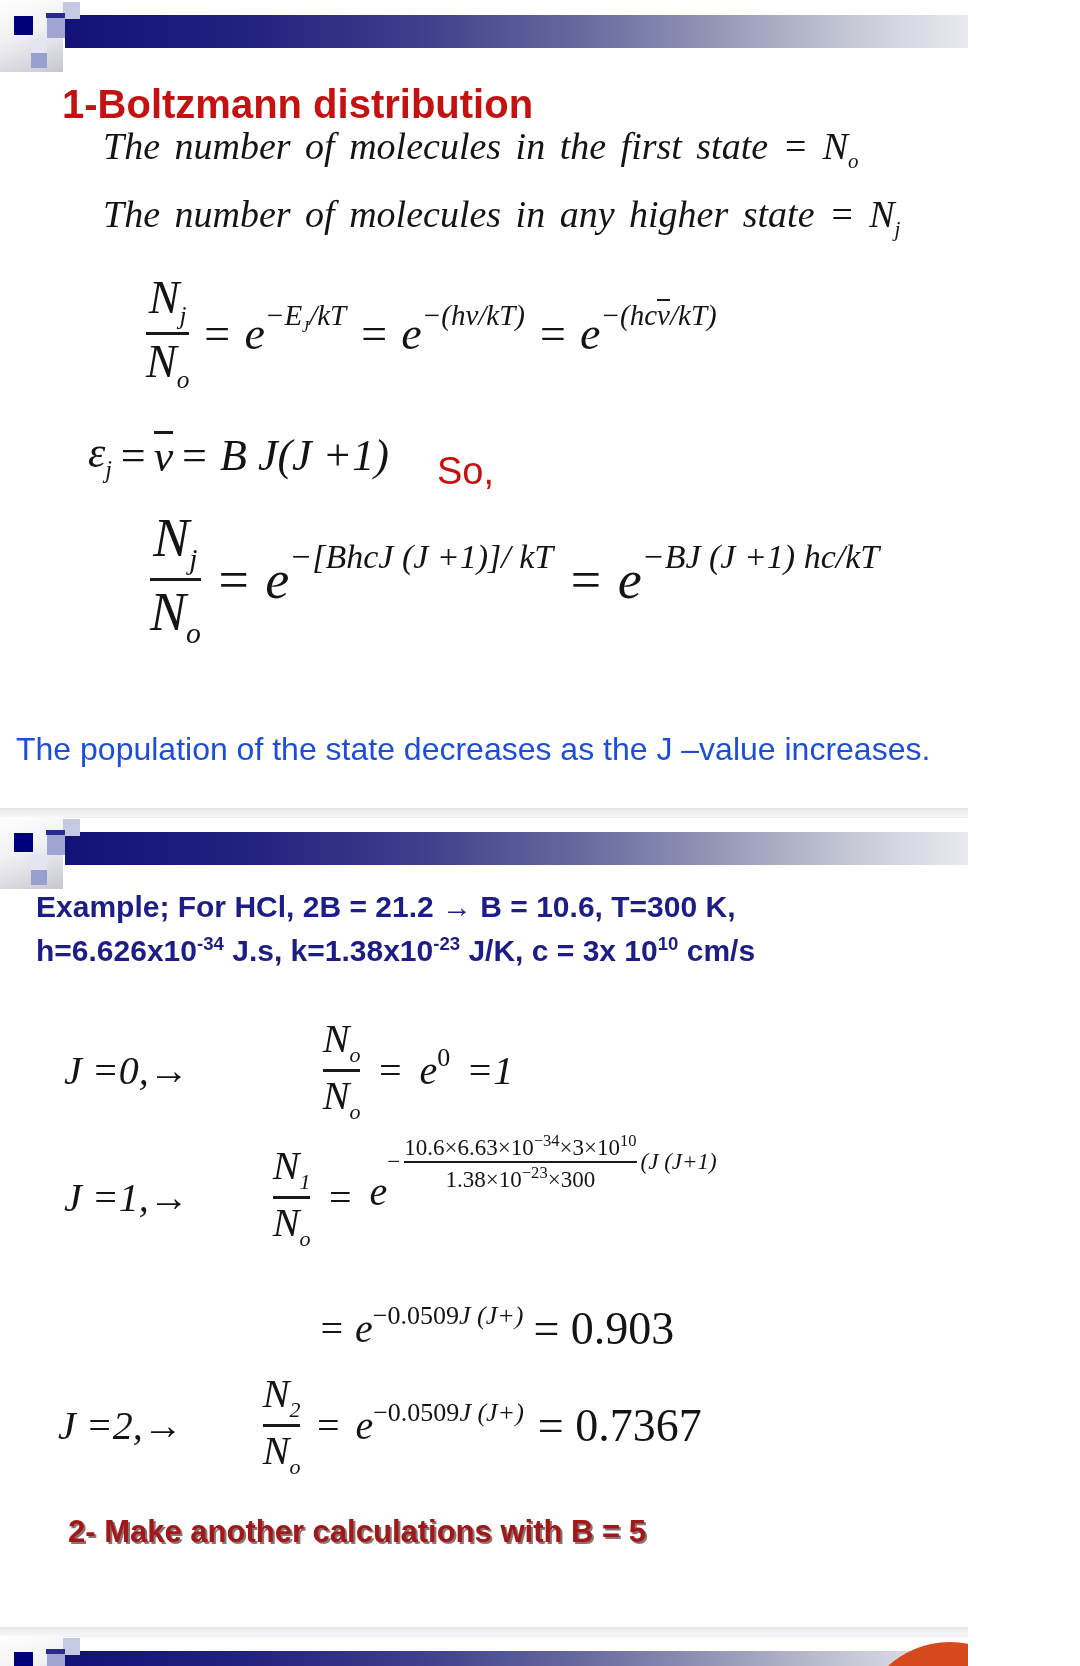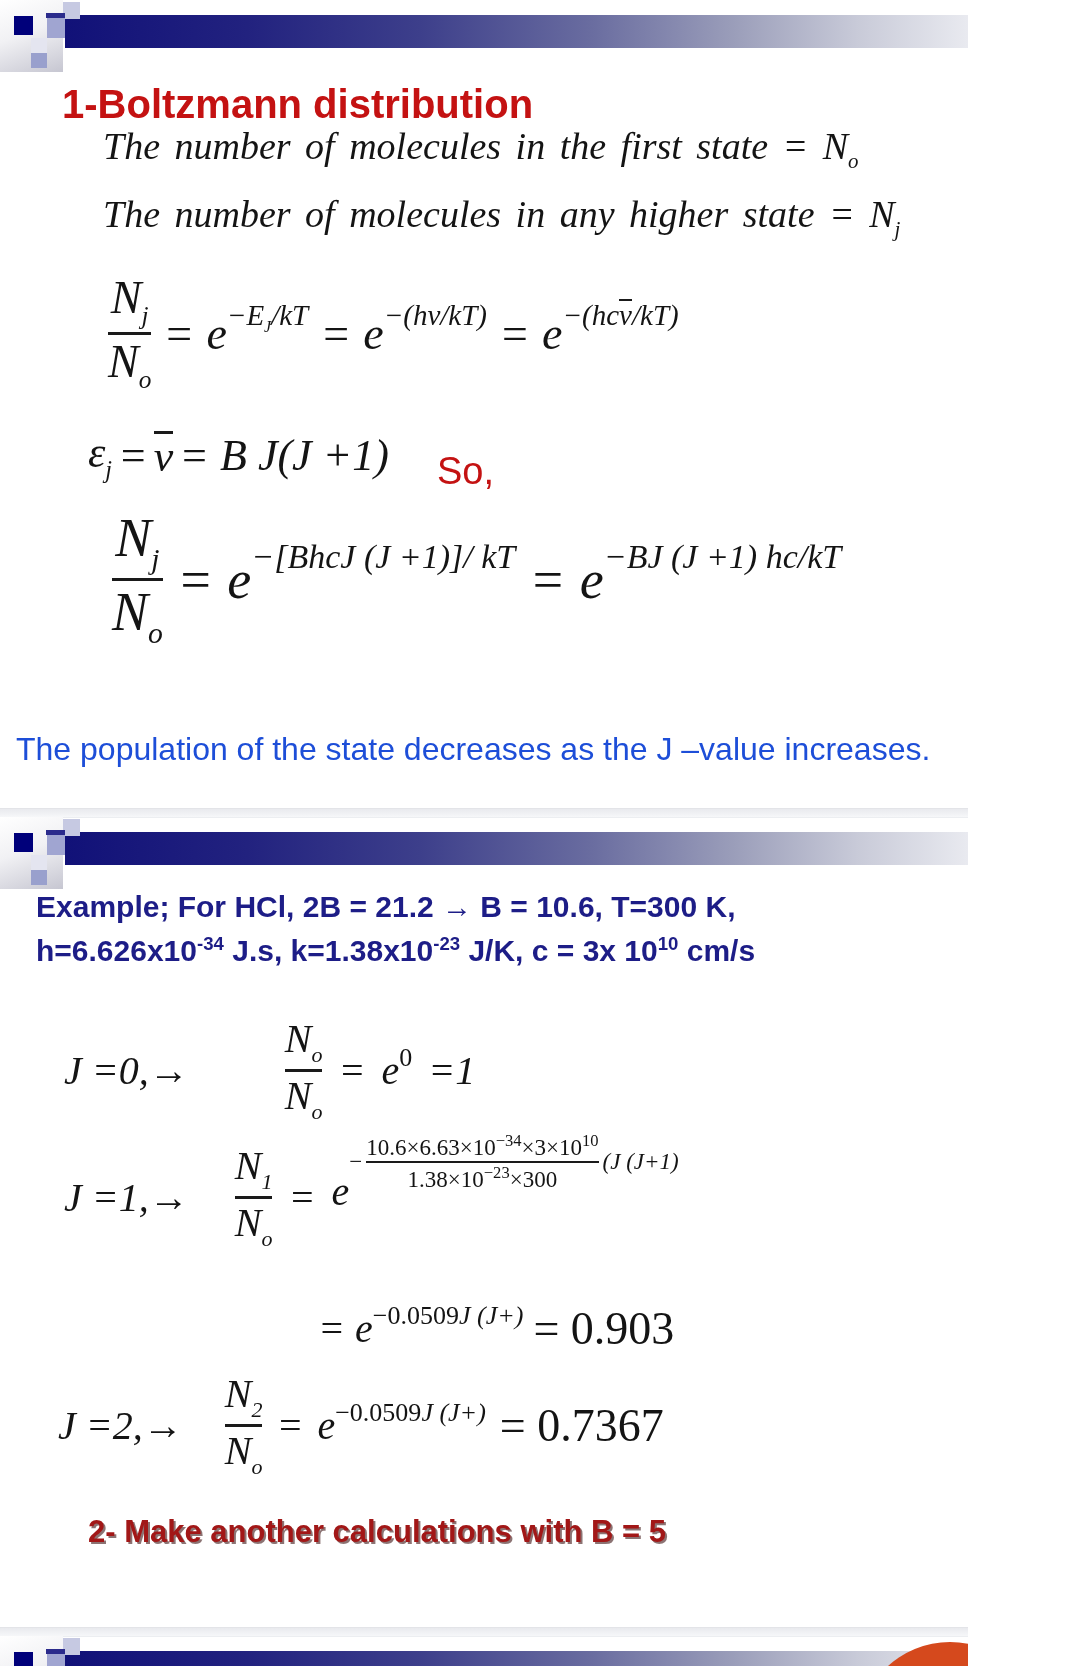--- a/index.html
+++ b/index.html
@@ -28,21 +28,21 @@
   .title{font-family:"Liberation Sans","DejaVu Sans",sans-serif;font-weight:bold;font-size:40px;color:#c41212;}
   .intro{font-style:italic;font-size:38px;word-spacing:5px;white-space:nowrap;}
   .redline{font-family:"Liberation Sans","DejaVu Sans",sans-serif;font-size:32px;color:#1d4ed8;white-space:nowrap;}
   .navyline{font-family:"Liberation Sans","DejaVu Sans",sans-serif;font-weight:bold;font-size:30px;color:#1d1d87;white-space:nowrap;}
   .navyline sup{font-size:0.62em;}
   .noteline{font-family:"Liberation Sans","DejaVu Sans",sans-serif;font-weight:bold;font-size:31px;color:#a21717;
     text-shadow:2px 2px 0 rgba(45,0,0,0.55);white-space:nowrap;}
 
   
   .mrow{display:flex;align-items:center;font-style:italic;white-space:nowrap;}
-  .frac{display:inline-flex;flex-direction:column;align-items:center;line-height:1.05;}
+  .frac{display:inline-flex;flex-direction:column;align-items:center;line-height:1.05;margin-left:38px;}
   .fbar{align-self:stretch;height:3px;background:#1a1a1a;margin:3px 0;}
   .msub{font-size:0.55em;vertical-align:-0.45em;font-style:italic;line-height:1;}
   .pow{display:inline-block;}
   .pexp{display:inline-block;font-size:0.62em;transform:translateY(-22px);}
   .ovl{display:inline-block;border-top:3px solid #1a1a1a;padding-top:1px;line-height:1;}
   .ovl-s{display:inline-block;border-top:2px solid #1a1a1a;line-height:1;}
   .upr{font-style:normal;}
   .ital{font-style:italic;}
 
   .eq1{font-size:46px;gap:12px;}
@@ -190,21 +190,21 @@
       <span class="frac">
         <span class="fnum"><span>N</span><sub class="msub">2</sub></span>
         <span class="fbar"></span>
         <span class="fden"><span>N</span><sub class="msub">o</sub></span>
       </span>
       <span>=</span>
       <span class="pow"><span>e</span><span class="exp-run"><span class="upr">−0.0509</span><span class="ital">J (J+)</span></span></span>
       <span class="result">= 0.7367</span>
     </div>
 
-    <div class="abs noteline" style="left:88px;top:1514px;">2- Make another calculations with B = 5</div>
+    <div class="abs noteline" style="left:68px;top:1514px;">2- Make another calculations with B = 5</div>
   </section>
 
   <div class="band" style="top:1627px;"></div>
 
   <section>
     <div class="decor" style="top:1636px;">
       <span class="strip"></span>
       <span class="bar"></span>
       <span class="sq sq-lightA"></span>
       <span class="sq sq-line"></span>

